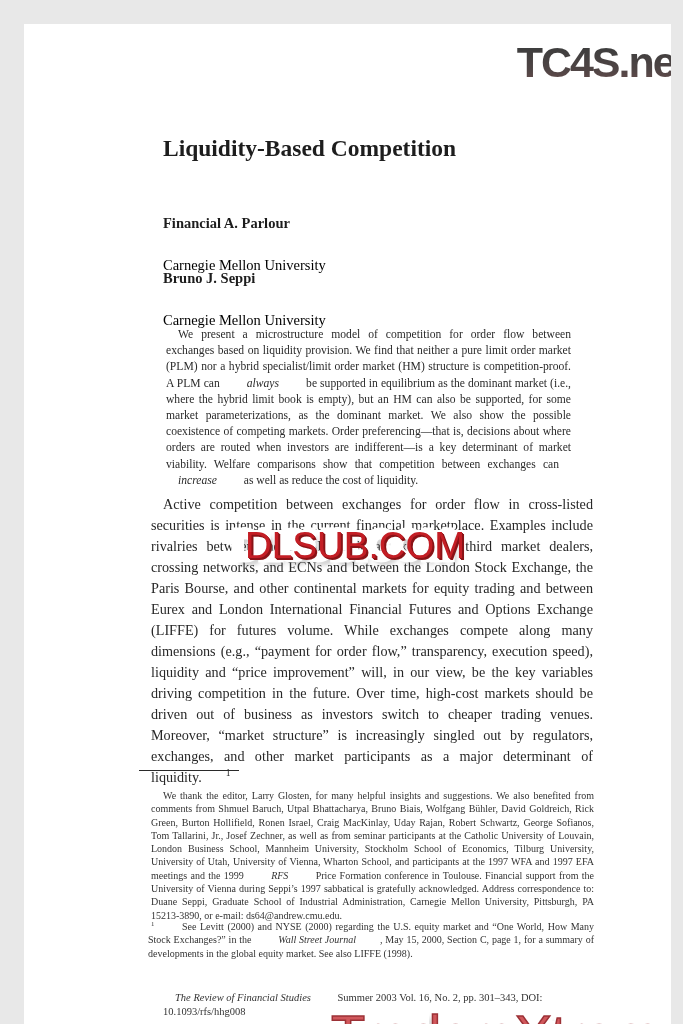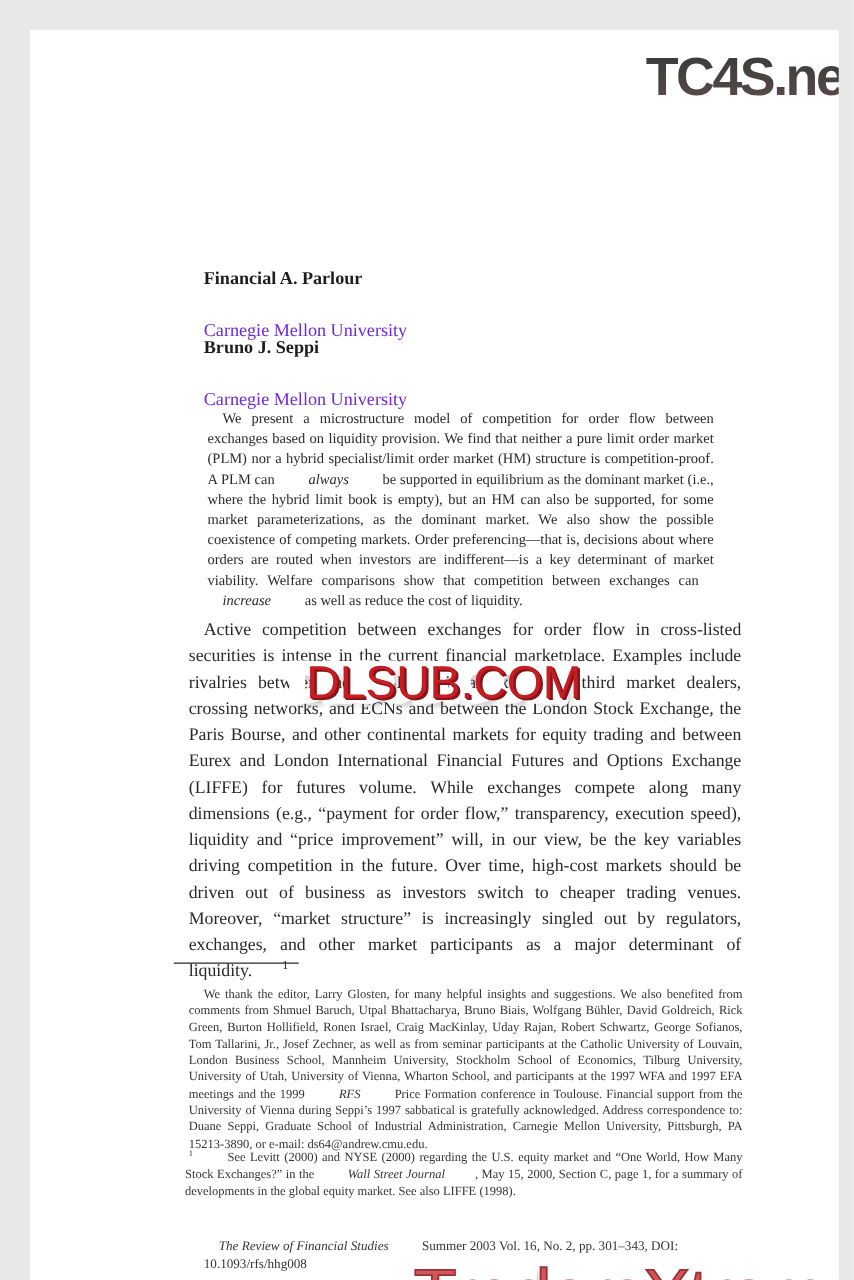--- a/index.html
+++ b/index.html
@@ -67,21 +67,21 @@
     position: absolute;
     left: 115px; top: 86px;
     font-size: 23.5px;
     font-weight: bold;
     line-height: 29px;
     color: #1d1d1d;
   }
 
   .author-block { position: absolute; left: 115px; font-size: 14.5px; line-height: 18px; }
   .author-block .author-name { font-weight: bold; color: #1d1d1d; }
-  .author-block .author-affiliation { color: #6d28d9; text-align: right; }
+  .author-block .author-affiliation { color: #000000; text-align: right; }
   .author-1 { top: 166px; }
   .author-2 { top: 221px; }
 
   .abstract {
     position: absolute;
     left: 130px; top: 291px;
     width: 429px;
     font-size: 11.6px;
     line-height: 16.2px;
     text-align: justify;
@@ -129,20 +129,21 @@
   }
 </style>
 </head>
 <body>
 
 <div class="page">
 
   <div class="wm-top">TC4S.net</div>
 
   <div class="title">
+    <div>Liquidity-Based Competition</div>
   </div>
 
   <div class="author-block author-1">
     <div class="author-name">Financial A. Parlour</div>
     <div class="author-affiliation">Carnegie Mellon University</div>
   </div>
 
   <div class="author-block author-2">
     <div class="author-name">Bruno J. Seppi</div>
     <div class="author-affiliation">Carnegie Mellon University</div>

